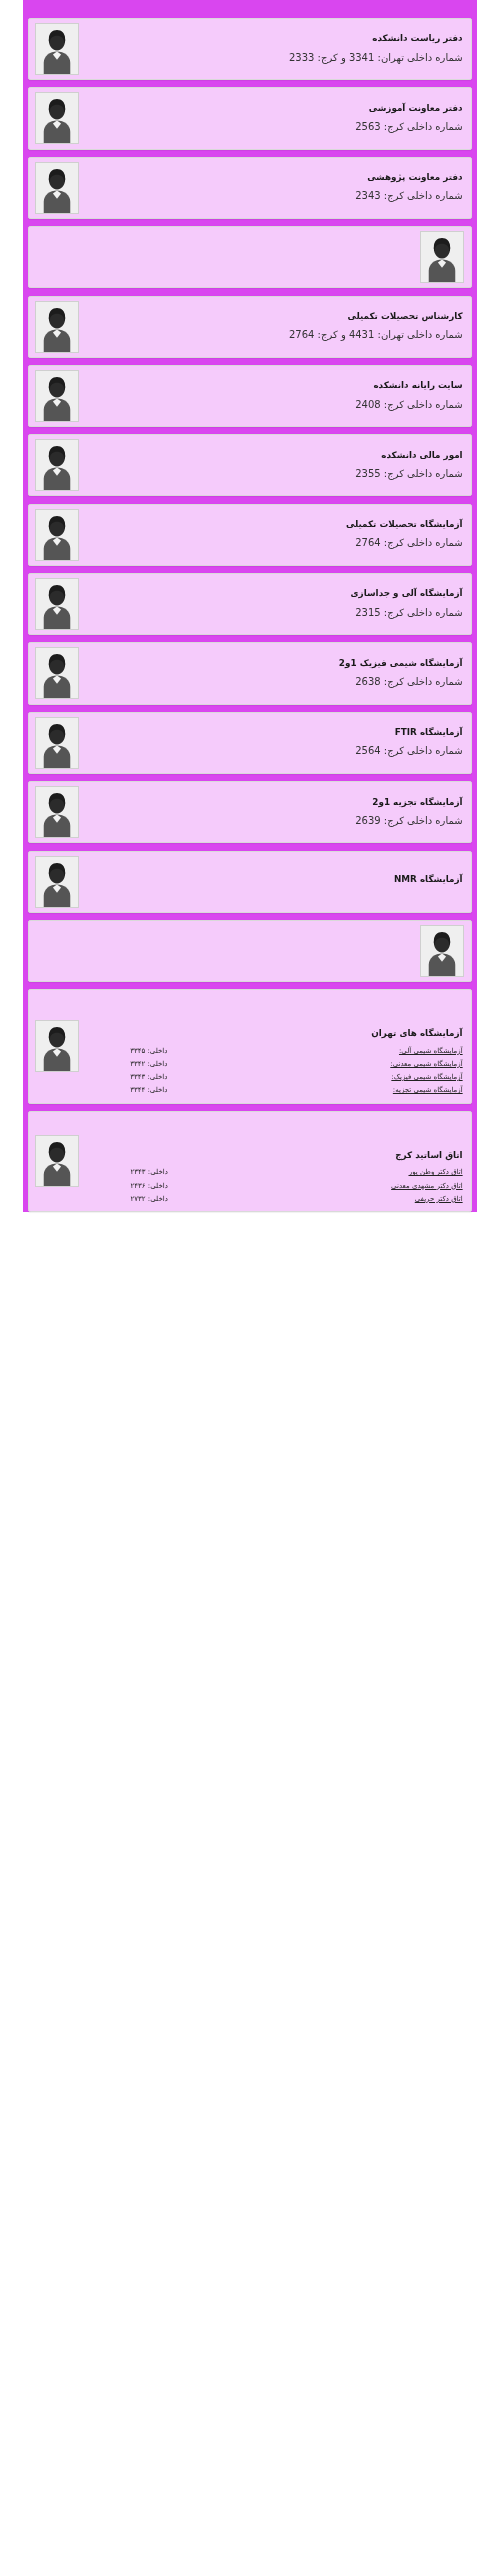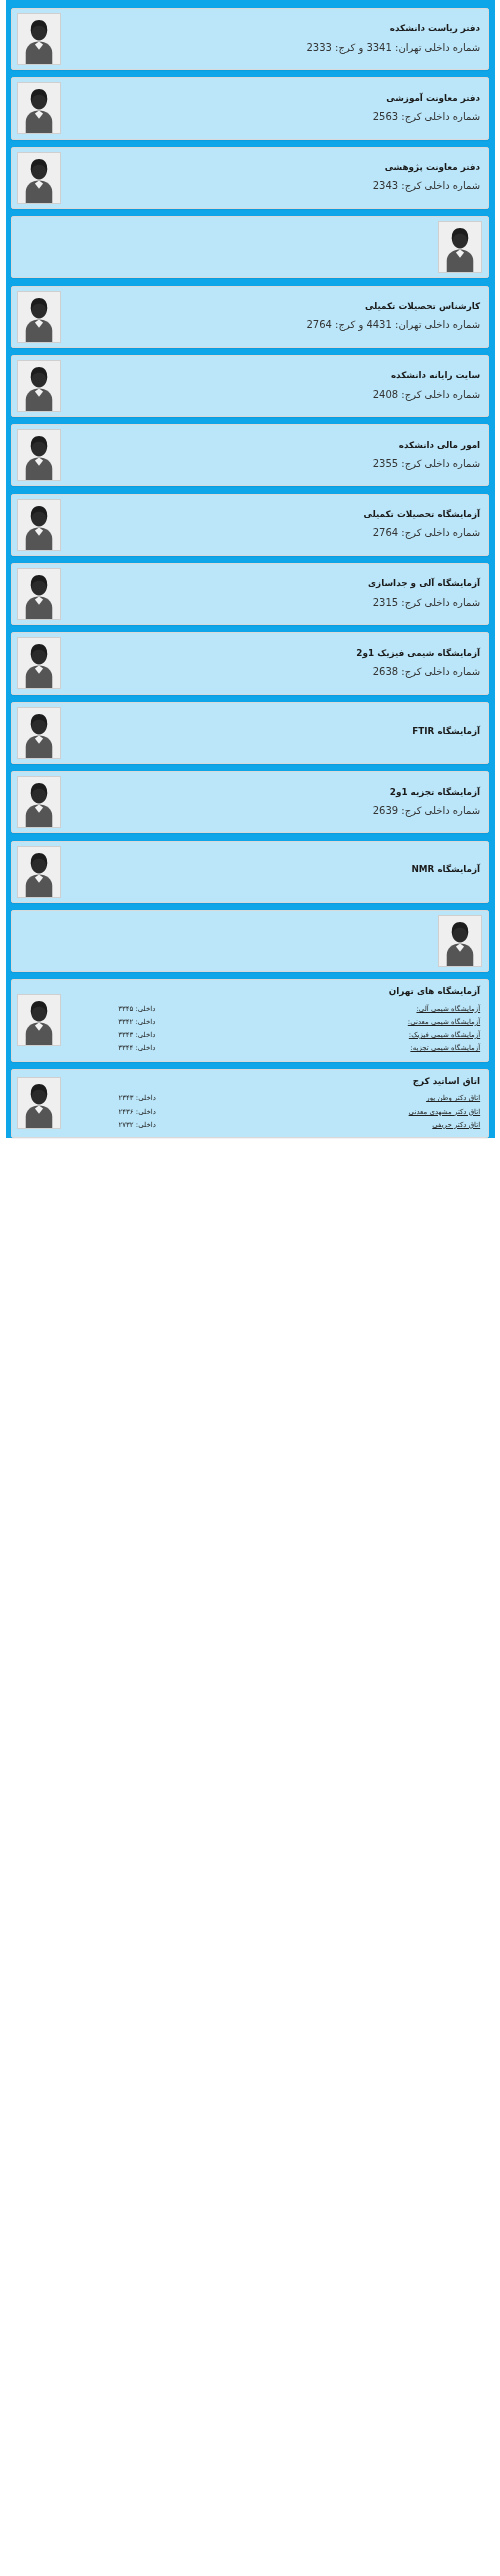--- a/index.html
+++ b/index.html
@@ -2,25 +2,25 @@
 <html lang="fa" dir="rtl" style="font-size:8.2px"><head>
 <meta charset="utf-8">
 <style>
   html, body {
     margin: 0;
     padding: 0;
     background: #ffffff;
     font-family: "DejaVu Sans", "Liberation Sans", sans-serif;
   }
   #page {
-    width: 489px;
+    width: 454px;
     margin: 0 auto;
     position: relative;
-    background: #0ea5e9;
-    padding-top: 8px;
+    background: #d946ef;
+    padding-top: 18px;
     box-sizing: border-box;
   }
   
   #watermark {
     position: absolute;
     top: 1298px;
     left: 0;
     width: 501px;
     height: 319px;
     pointer-events: none;
@@ -85,21 +85,21 @@
   }
   .rows td {
     font-size: 7px;
     color: #222;
     padding: 1px 0;
     line-height: 1.6;
     white-space: nowrap;
   }
   .rows td.lbl { text-align: right; padding-left: 9.3px; text-decoration: underline; }
   .rows td.val { text-align: center; }
-  .card.list .card-text { padding-top: 5.2px; padding-bottom: 5.2px; }
+  .card.list .card-text { padding-top: 5.2px; padding-bottom: 5.2px; margin-top: 32px; }
   .card.list .card-title { margin-bottom: 4.1px; }
 </style>
 </head>
 <body>
 
 <div id="page">
 
   <svg id="watermark" viewBox="0 0 972 620" xmlns="http://www.w3.org/2000/svg">
     <g fill="none" stroke="#d8d8d8" stroke-width="7">
       <circle cx="190" cy="300" r="175"></circle>
@@ -299,20 +299,21 @@
           <path d="M41 54c-14 0-26 9-26 22v22h52V76c0-13-12-22-26-22z" fill="#555"></path>
           <path d="M41 54l-8 6 8 10 8-10-8-6z" fill="#f2f2f2"></path>
         </svg>
       </div>
     </div>
   </div>
 
   <div class="card">
     <div class="card-text">
       <div class="card-title">آزمایشگاه FTIR</div>
+      <div class="card-sub">شماره داخلی کرج: 2564</div>
     </div>
     <div class="avatar-wrap">
       <div class="avatar">
         <svg viewBox="0 0 82 98" width="42" height="50">
           <rect width="82" height="98" fill="#efefef"></rect>
           <path d="M41 14c10 0 16 8 16 18s-6 20-16 20-16-10-16-20 6-18 16-18z" fill="#2b2b2b"></path>
           <path d="M25 30c0-12 7-18 16-18s16 6 16 18c0 4-1 7-2 7 0-10-6-14-14-14s-14 4-14 14c-1 0-2-3-2-7z" fill="#1c1c1c"></path>
           <path d="M41 54c-14 0-26 9-26 22v22h52V76c0-13-12-22-26-22z" fill="#555"></path>
           <path d="M41 54l-8 6 8 10 8-10-8-6z" fill="#f2f2f2"></path>
         </svg>

